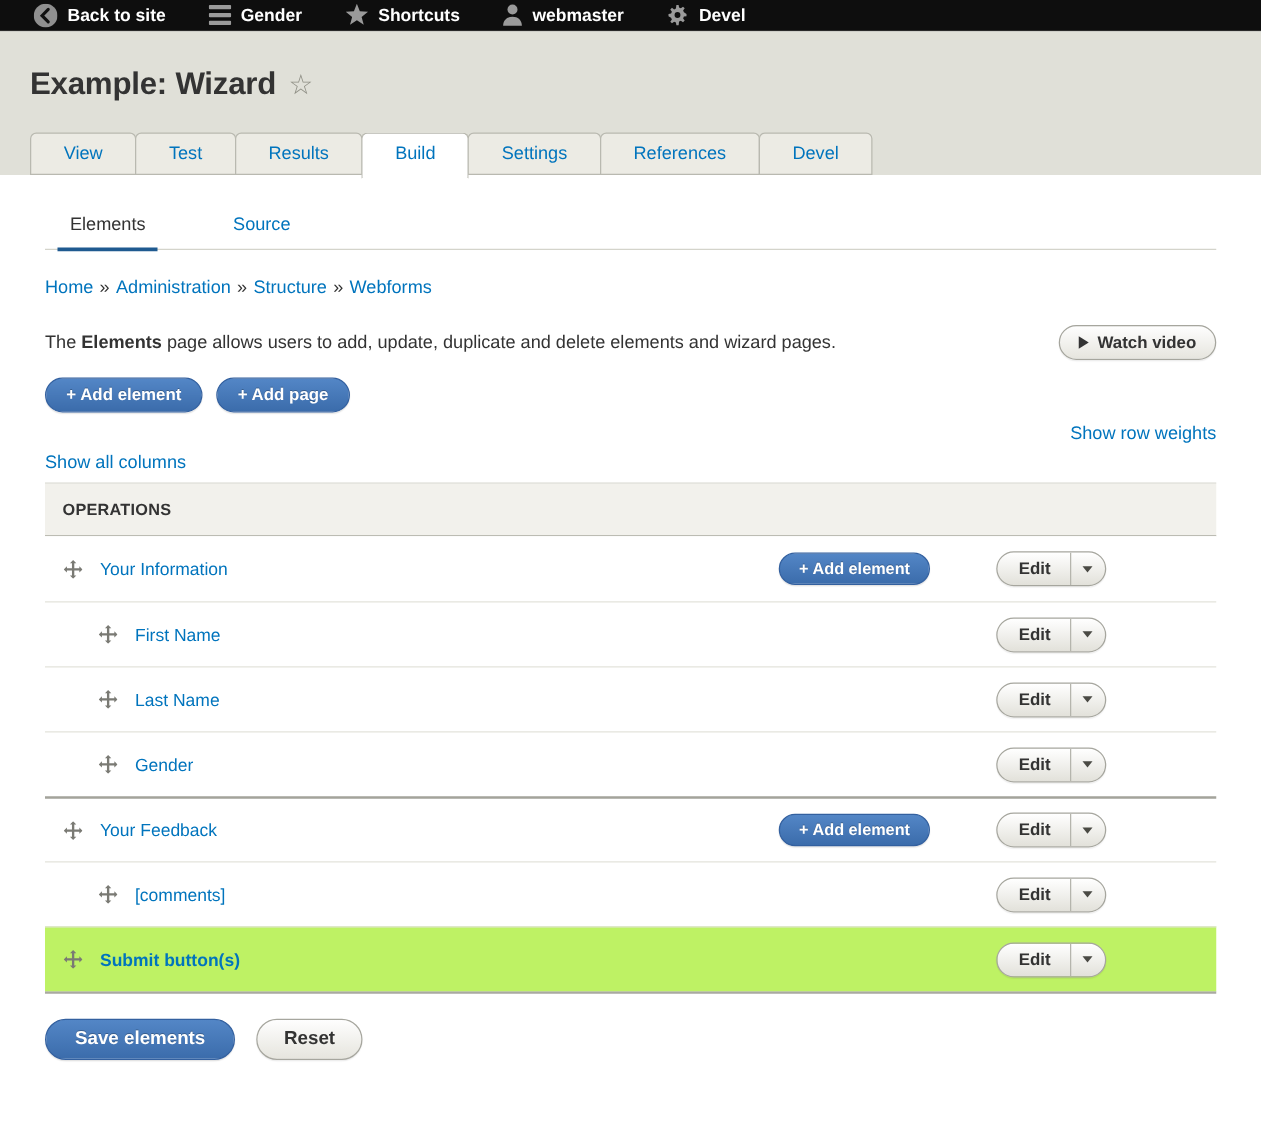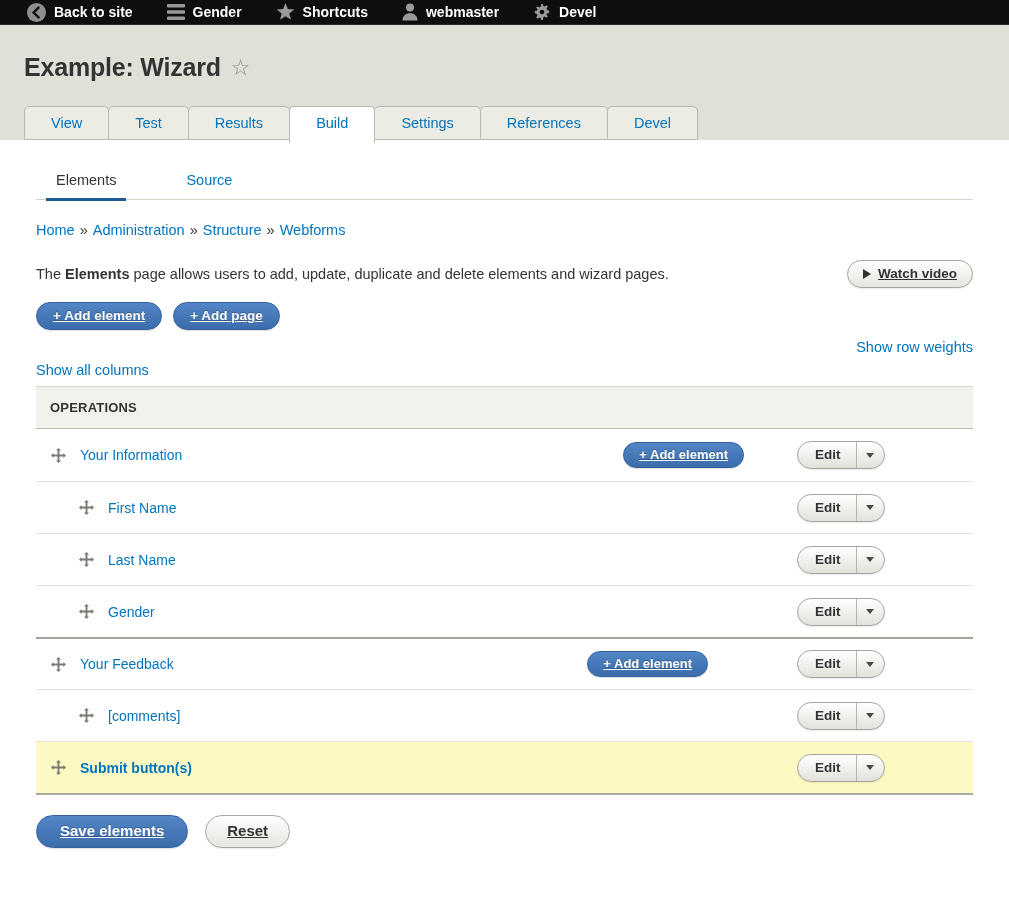--- a/index.html
+++ b/index.html
@@ -53,21 +53,21 @@
   }
 
   .breadcrumb{ margin-top:22px; font-size:14.5px; }
   .breadcrumb .sep{ color:#333; margin:0 5px; }
 
   .intro-row{ margin-top:22px; display:flex; align-items:center; justify-content:space-between; }
   .intro-text{ font-size:14.5px; color:#333; }
   .intro-text b{ font-weight:bold; }
 
   .btn{ display:inline-flex; align-items:center; gap:7px; border-radius:20em; cursor:pointer;
-        font-family:"Liberation Sans", sans-serif;text-decoration:underline; }
+        font-family:"Liberation Sans", sans-serif; }
   .btn-gray{
     background:linear-gradient(#fefefe,#e6e5de); border:1px solid #a6a69e;
     color:#333; font-weight:bold; font-size:13.5px; padding:5px 15px 6px;
     box-shadow:0 1px 1px rgba(0,0,0,0.08);
   }
   .play-icon{ width:0; height:0; border-top:5px solid transparent; border-bottom:5px solid transparent;
               border-left:8px solid #333; display:inline-block; }
   .btn-blue{
     background:linear-gradient(#5386c6,#3b6cab); border:1px solid #33609f;
     color:#fff; font-weight:bold; font-size:13.5px; padding:5px 16px 6px;
@@ -79,23 +79,23 @@
   .all-columns{ margin-top:7px; font-size:14.5px; }
 
   
   .etable{ margin-top:8px; border-top:1px solid #d8d8d0; border-bottom:2px solid #a9a9a1; }
   .thead{
     display:grid; grid-template-columns:1fr 187px; background:#f2f1ec;
     border-bottom:1px solid #bcbcb3;
   }
   .th{ font-weight:bold; font-size:13px; color:#333; padding:13px 0 13px 14px; letter-spacing:0.2px; }
   .trow{ display:grid; grid-template-columns:1fr 187px; background:#fff; height:52px; }
-  .trow + .trow{ border-top:1px solid #e3e3dc;gap:36px; }
+  .trow + .trow{ border-top:1px solid #e3e3dc; }
   .trow.section-start{ border-top:2px solid #a3a39b; }
-  .trow.highlight{ background:#fef9c3; }
+  .trow.highlight{ background:#bef264; }
   .cell-title{ display:flex; align-items:center; padding-left:15px; }
   .cell-ops{ display:flex; align-items:center; padding-left:11px; border-left:1px solid #ececе5; }
   .cell-ops{ border-left:1px solid #ececе5; }
   .drag{ display:inline-flex; cursor:move; margin-right:14px; }
   .trow.indent .drag{ margin-left:28px; }
   .row-title{ font-size:14px; }
   .trow.bold-title .row-title{ font-weight:bold; }
   .spacer{ flex:1; }
   .row-add-btn{ margin-right:42px; font-size:13px; padding:4px 15px 5px; }
 

